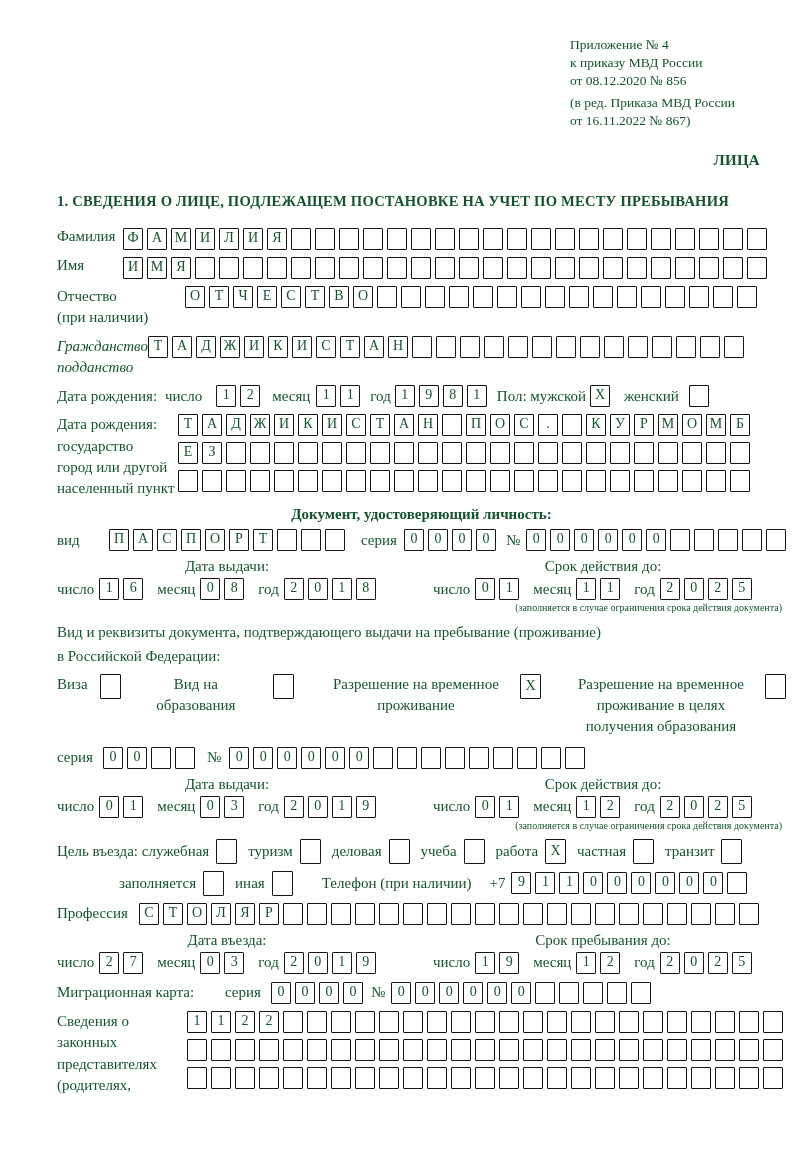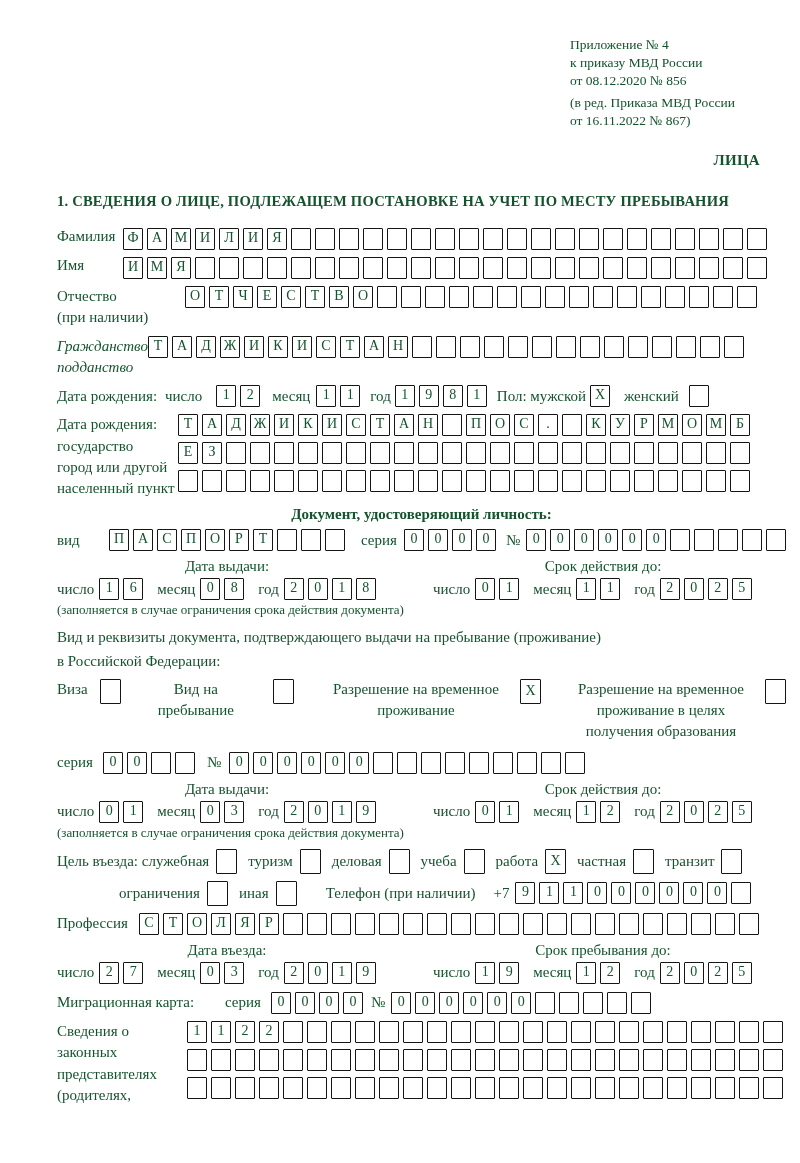--- a/index.html
+++ b/index.html
@@ -41,21 +41,21 @@
   .boxstack .cells{display:block;margin-bottom:6px;}
   .dochdr{text-align:center;font-weight:bold;font-size:15px;margin:2px 0 6px 0;}
   .datehdr{display:flex;font-size:15px;margin:4px 0 3px 0;}
   .datehdr .dh-left{width:340px;text-align:center;}
   .datehdr .dh-right{width:340px;text-align:center;margin-left:36px;}
   .daterow{display:flex;font-size:15px;margin-bottom:2px;}
   .dategrp{display:flex;align-items:center;width:340px;}
   .dategrp.right{margin-left:36px;}
   .dategrp .lbl{margin-right:5px;}
   .dategrp .cells{margin-right:10px;}
-  .note{text-align:left;font-size:13px;margin:1px 4px 8px 0;}
+  .note{text-align:right;font-size:10px;margin:1px 4px 8px 0;}
   .plain{font-size:15px;line-height:1.55;}
   .cbitem{display:flex;align-items:flex-start;margin-right:14px;}
   .cbitem .cbl{text-align:center;line-height:1.4;}
   .cbitem .cell{margin-left:8px;margin-right:0;flex:none;}
   .cbwrap{width:192px;}
   .inlineitem{display:inline-flex;align-items:center;margin-right:11px;}
   .inlineitem .cell{margin-left:7px;margin-right:0;}
   .indent110{margin-left:62px;}
   .phone-lbl{margin:0 8px 0 18px;}
 </style>
@@ -168,21 +168,21 @@
 
   <div class="plain">Вид и реквизиты документа, подтверждающего выдачи на пребывание (проживание)</div>
   <div class="plain" style="margin-bottom:6px;">в Российской Федерации:</div>
 
   <div class="row">
     <div class="cbitem">
       <span class="cbl">Виза</span>
       <span class="cells" style="margin-left:4px;"><span class="cell big"></span></span>
     </div>
     <div class="cbitem" style="margin-left:14px;">
-      <span class="cbl">Вид на пребывание</span>
+      <span class="cbl">Вид на образования</span>
       <span class="cells" style="margin-left:22px;"><span class="cell big"></span></span>
     </div>
     <div class="cbitem" style="margin-left:12px;justify-content:flex-end;">
       <span class="cbl cbwrap">Разрешение на временное проживание</span>
       <span class="cells"><span class="cell big">X</span></span>
     </div>
     <div class="cbitem" style="margin-left:10px;margin-right:0;">
       <span class="cbl cbwrap">Разрешение на временное проживание в целях получения образования</span>
       <span class="cells"><span class="cell big"></span></span>
     </div>
@@ -245,21 +245,21 @@
       <span class="cells"><span class="cell big"></span></span>
     </span>
     <span class="inlineitem" style="margin-right:0;">
       <span>транзит</span>
       <span class="cells"><span class="cell big"></span></span>
     </span>
   </div>
 
   <div class="row indent110" style="align-items:center;">
     <span class="inlineitem">
-      <span>ограничения</span>
+      <span>заполняется</span>
       <span class="cells"><span class="cell big"></span></span>
     </span>
     <span class="inlineitem">
       <span>иная</span>
       <span class="cells"><span class="cell big"></span></span>
     </span>
     <span class="phone-lbl">Телефон (при наличии)</span>
     <span style="margin:0 6px 0 10px;">+7</span>
     <span class="cells"><span class="cell">9</span><span class="cell">1</span><span class="cell">1</span><span class="cell">0</span><span class="cell">0</span><span class="cell">0</span><span class="cell">0</span><span class="cell">0</span><span class="cell">0</span><span class="cell"></span></span>
   </div>

